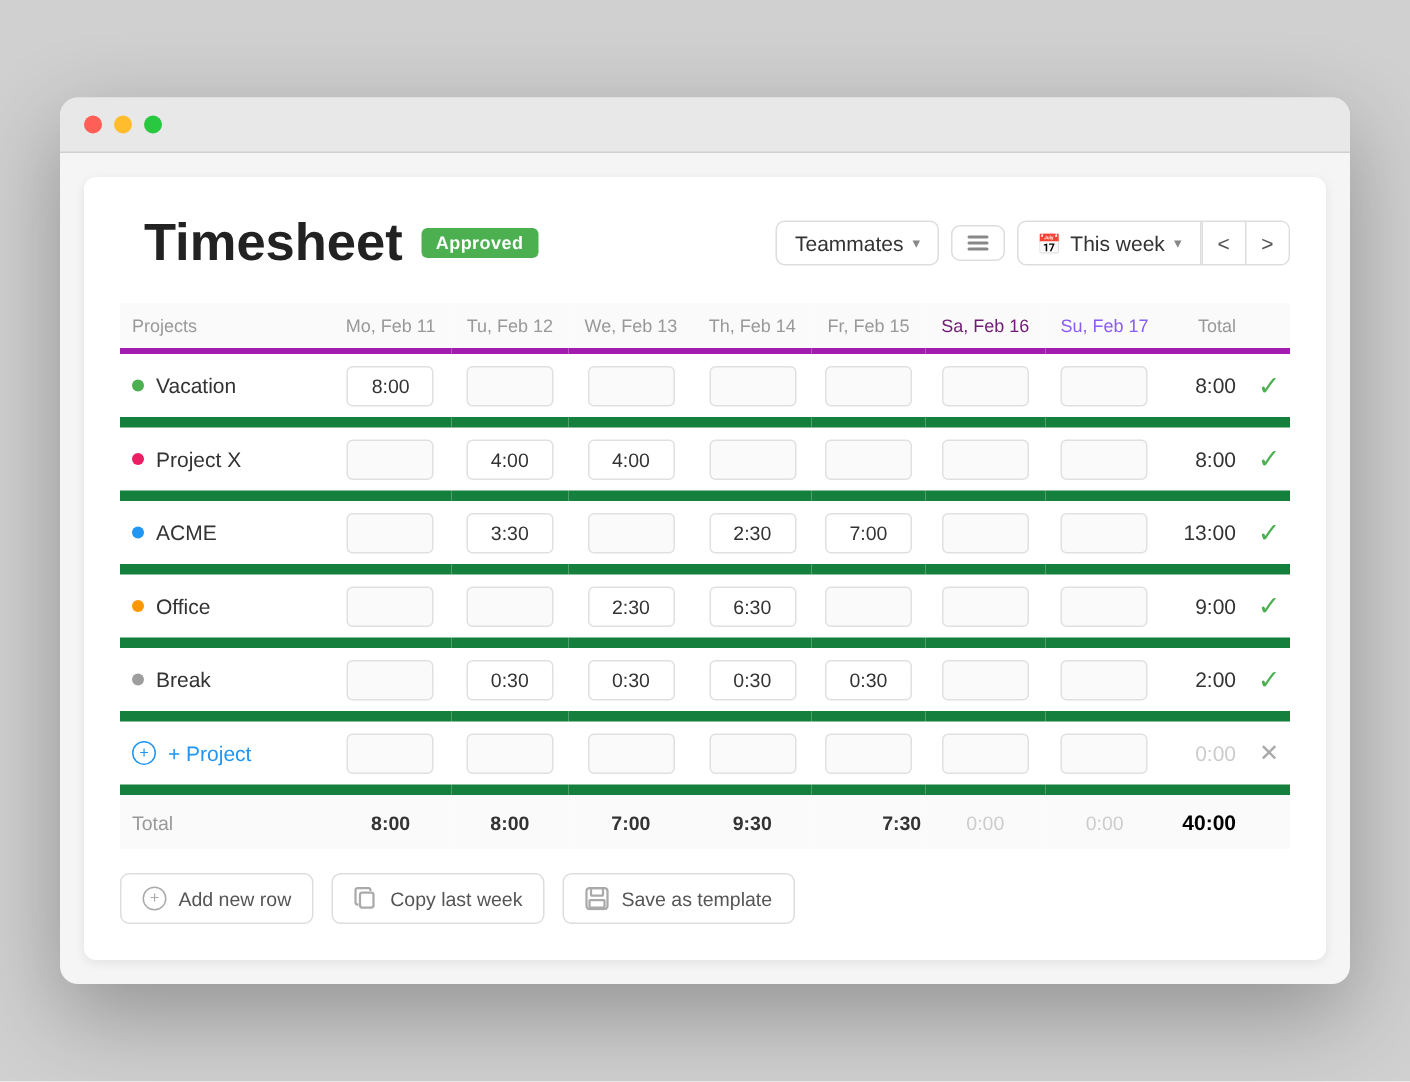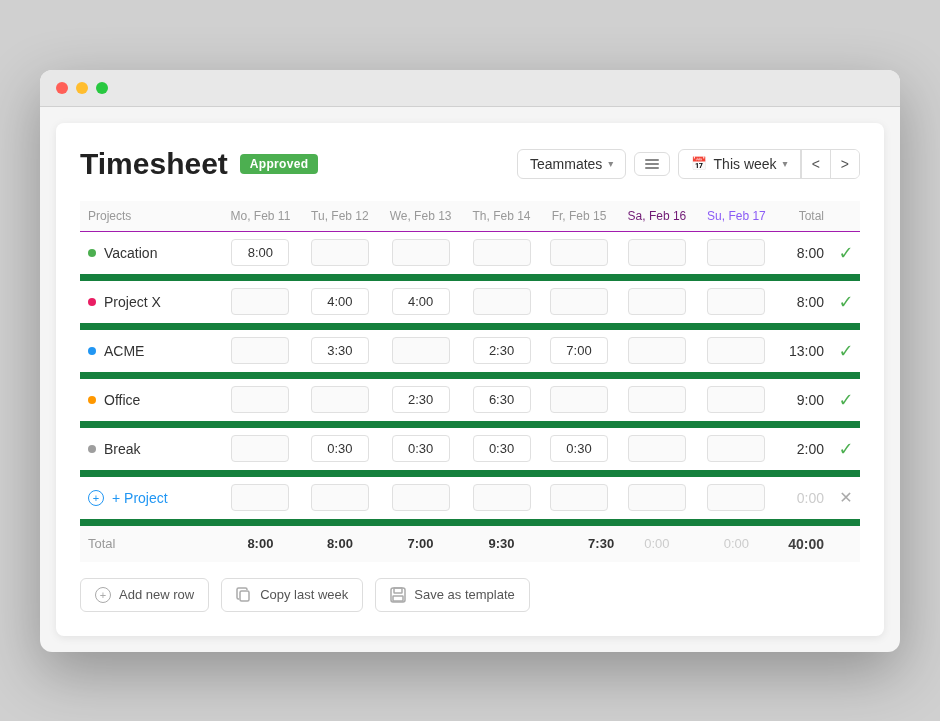--- a/index.html
+++ b/index.html
@@ -46,23 +46,24 @@
       align-items: center;
       justify-content: space-between;
       margin-bottom: 20px;
     }
     .header-left {
       display: flex;
       align-items: center;
       gap: 12px;
     }
     .title {
-      font-size: 30px;
+      font-size: 35px;
       font-weight: 600;
       color: #222;
+      margin-left: 16px;
     }
     .badge-approved {
       background: #4caf50;
       color: white;
       font-size: 12px;
       font-weight: 600;
       padding: 3px 10px;
       border-radius: 4px;
       letter-spacing: 0.3px;
     }
@@ -123,21 +124,21 @@
       border-collapse: collapse;
       font-size: 13px;
     }
     thead th {
       color: #999;
       font-weight: 400;
       padding: 8px 4px;
       text-align: center;
       font-size: 12px;
       background: #fafafa;
-      border-bottom: 1px solid #a21caf;
+      border-bottom: 4px solid #a21caf;
     }
     thead th:first-child {
       text-align: left;
       padding-left: 8px;
     }
     tbody tr {
       border-bottom: 7px solid #15803d;
     }
     tbody tr:last-child { border-bottom: none; }
     .project-cell {
@@ -425,21 +426,21 @@
 
         <tr class="total-row">
           <td style="padding-left:8px;color:#999;font-size:13px">Total</td>
           <td class="highlight" style="text-align:center;color:#333;font-weight:600;font-size:13px">8:00</td>
           <td class="highlight" style="text-align:center;color:#333;font-weight:600;font-size:13px">8:00</td>
           <td class="highlight" style="text-align:center;color:#333;font-weight:600;font-size:13px">7:00</td>
           <td class="highlight" style="text-align:center;color:#333;font-weight:600;font-size:13px">9:30</td>
           <td class="highlight" style="text-align:right;color:#333;font-weight:600;font-size:13px">7:30</td>
           <td style="text-align:center;color:#ccc;font-size:13px">0:00</td>
           <td style="text-align:center;color:#ccc;font-size:13px">0:00</td>
-          <td style="text-align:right;padding-right:8px;color:#404040;font-weight:700;font-size:14px">40:00</td>
+          <td style="text-align:right;padding-right:8px;color:#000000;font-weight:700;font-size:14px">40:00</td>
           <td></td>
         </tr>
       </tbody>
     </table>
 
     <div class="footer-btns">
       <button class="footer-btn">
         <div class="circle-icon">+</div>
         <span>Add new row</span>
       </button>

